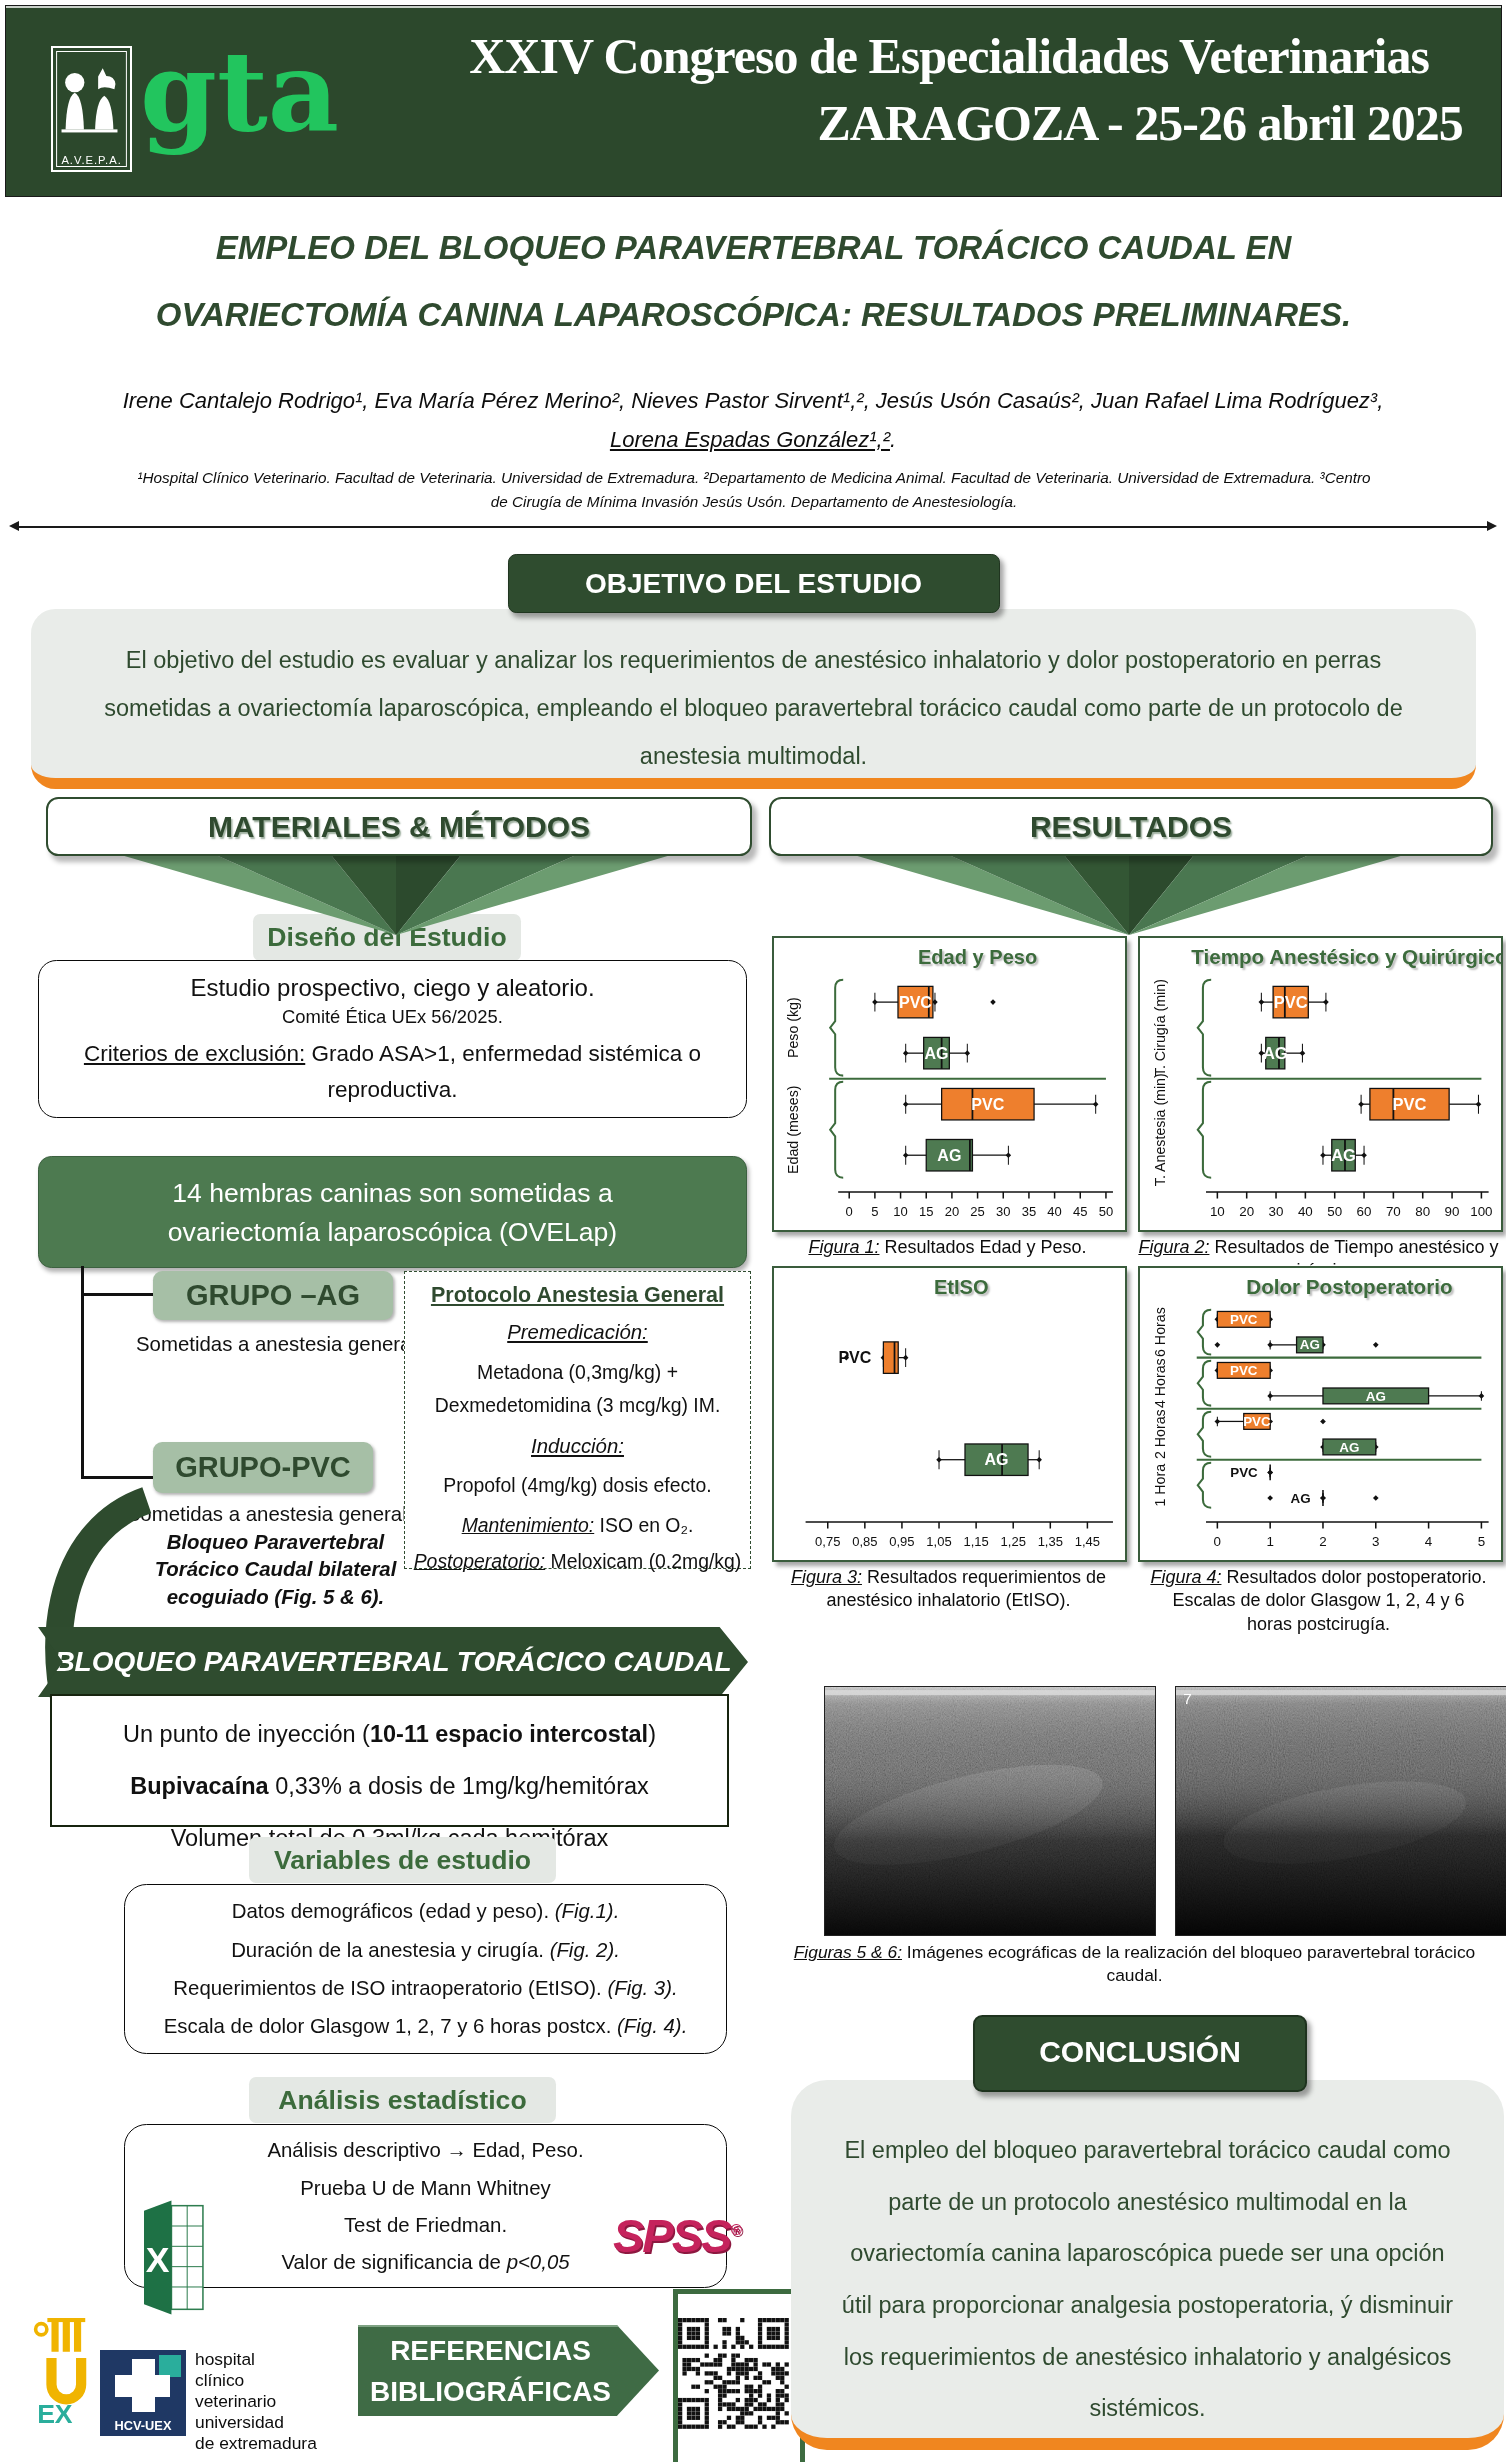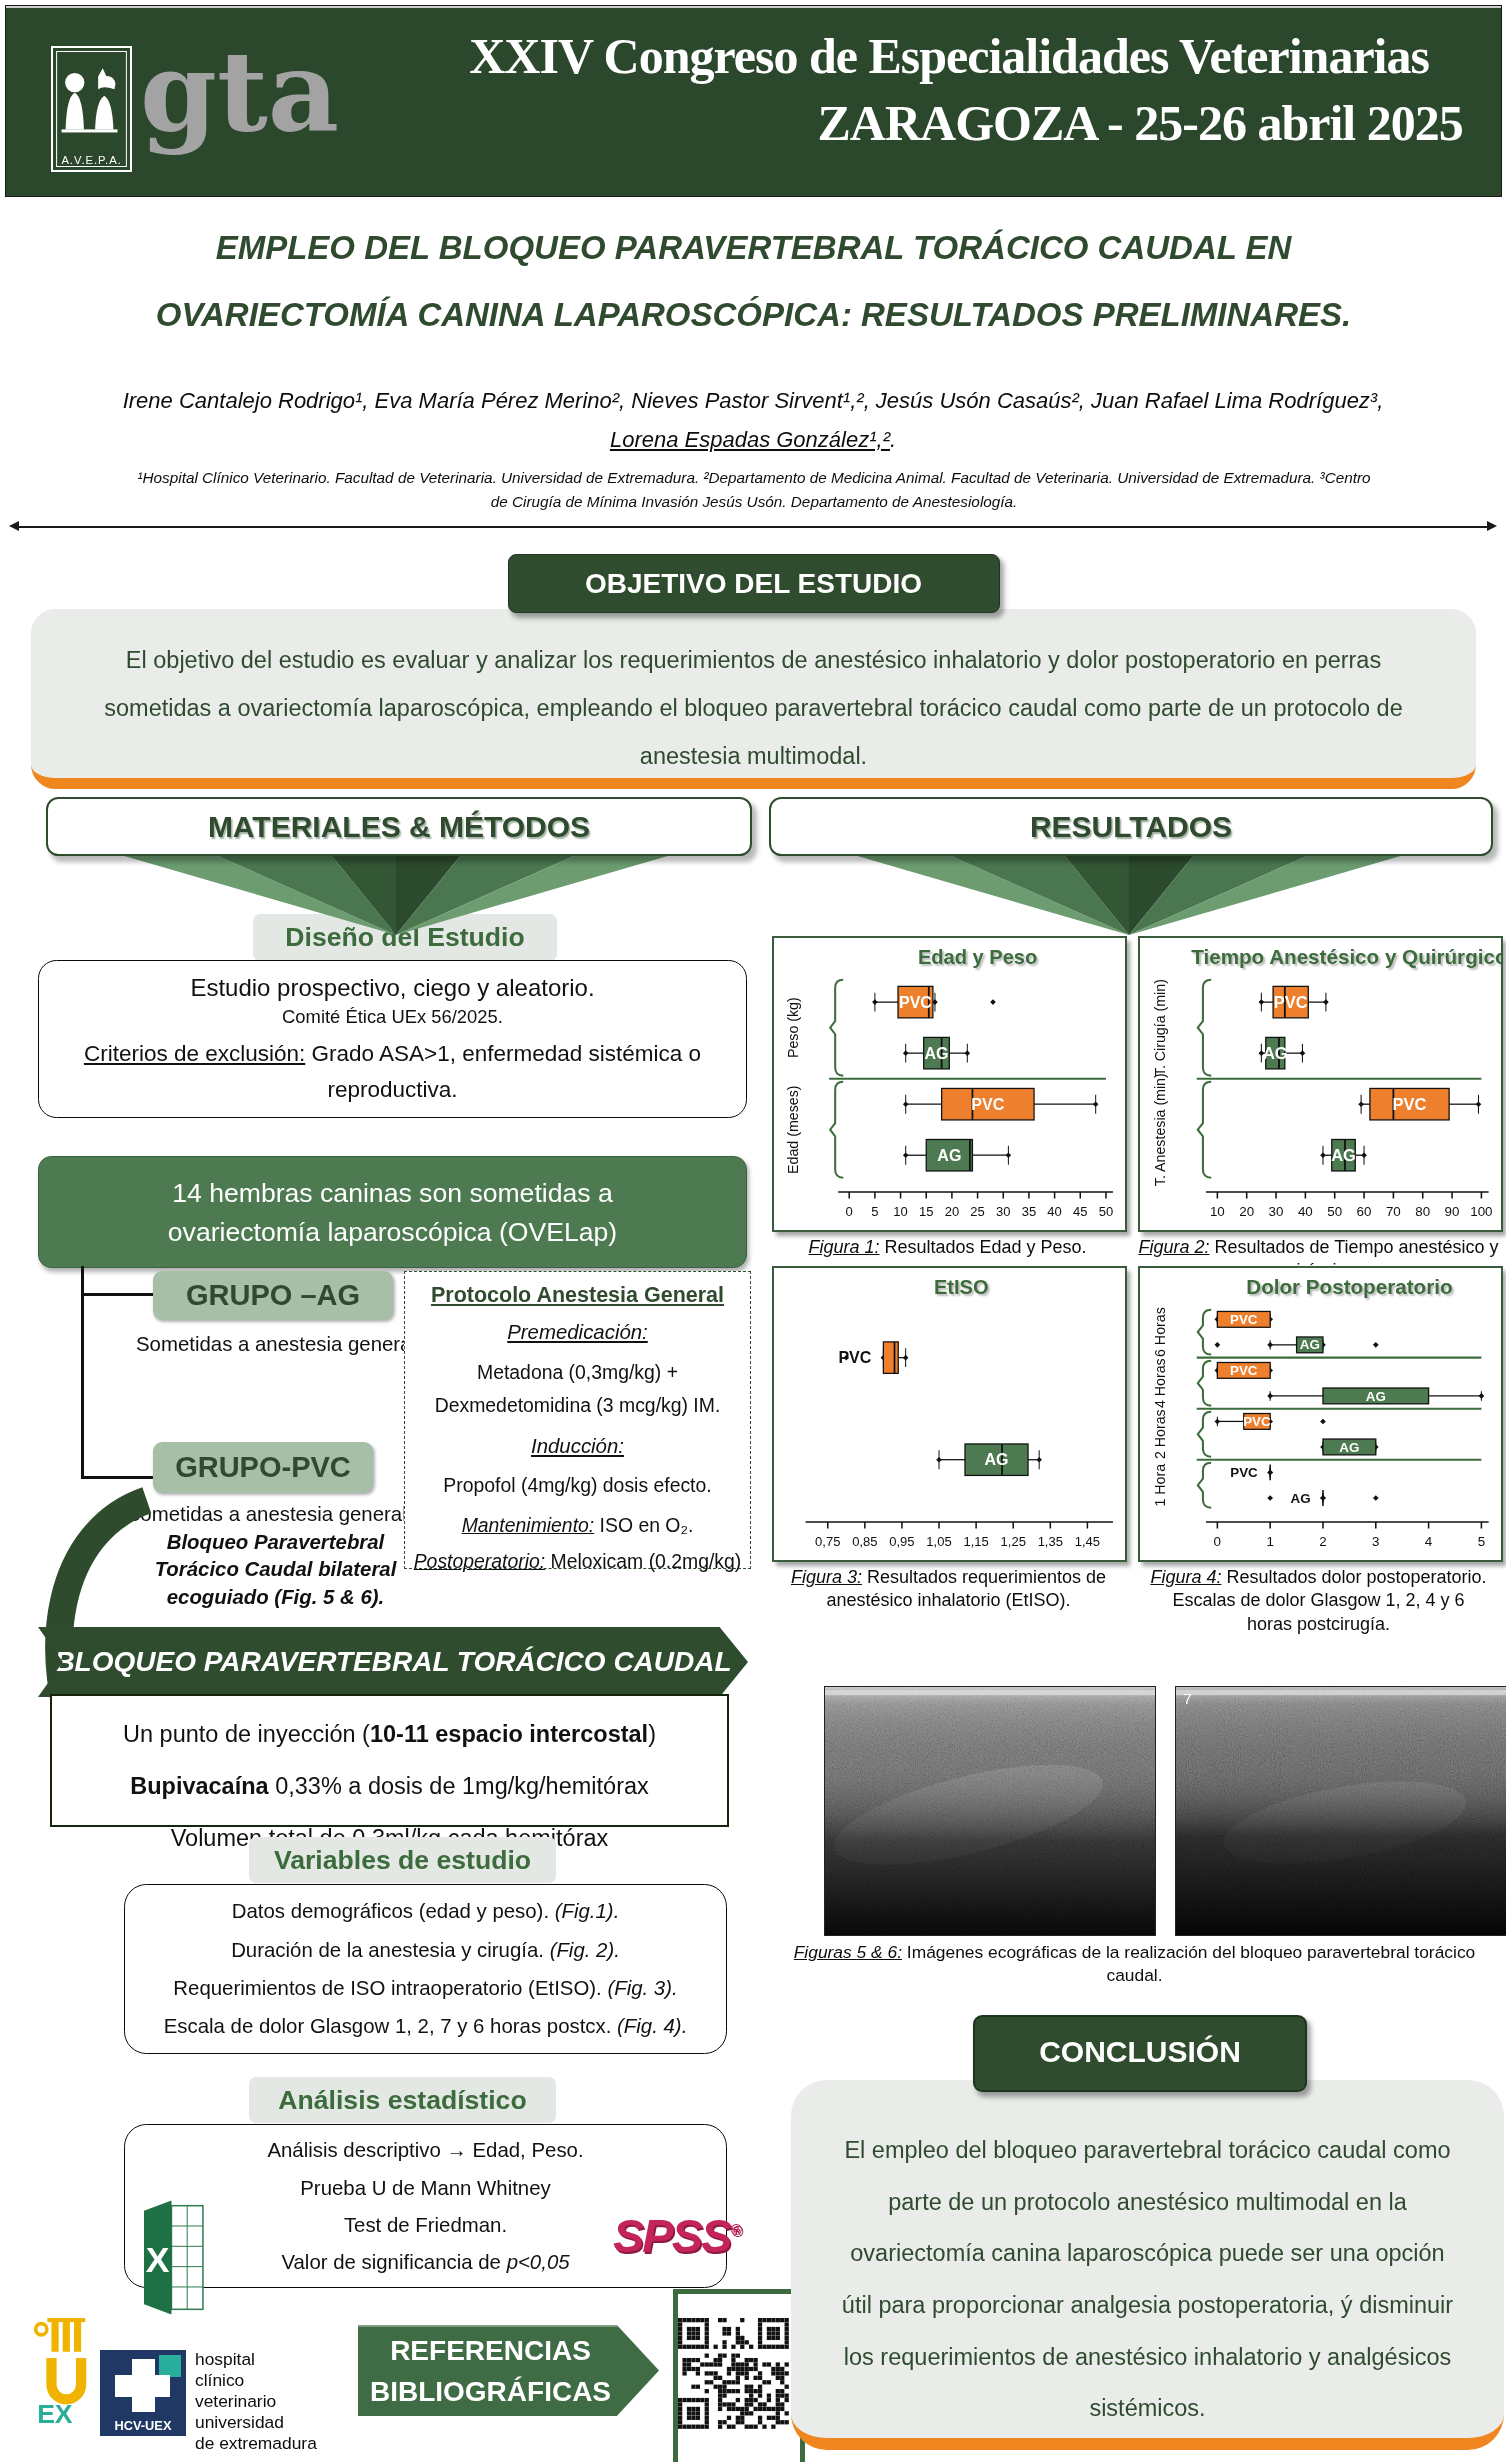--- a/index.html
+++ b/index.html
@@ -5,21 +5,21 @@
   html,body{margin:0;padding:0;background:#fff;}
   #poster{position:relative;width:1507px;height:2462px;background:#fff;
           font-family:"Liberation Sans",sans-serif;color:#111;overflow:hidden;}
   .abs{position:absolute;}
 
   
   .header{left:5.1px;top:5.1px;width:1495px;height:190px;background:#2C482C;border:1px solid #1a1a1a;
           box-shadow:inset 0 2px 0 rgba(255,255,255,.75);}
   .avepa{left:45px;top:40px;width:77px;height:122px;border:2px solid #fff;box-shadow:inset 0 0 0 3.1px #2C482C, inset 0 0 0 4.1px #fff;}
   .avepa-txt{left:0;bottom:4.1px;width:100%;text-align:center;color:#fff;font-size:11.2px;letter-spacing:1px;}
-  .gta{left:134px;top:14.3px;color:#a3a3a3;font-family:"DejaVu Serif",serif;font-weight:bold;font-size:110px;line-height:1.3;}
+  .gta{left:134px;top:14.3px;color:#22c55e;font-family:"DejaVu Serif",serif;font-weight:bold;font-size:110px;line-height:1.3;}
   .congress{left:409px;top:17.4px;width:1068px;text-align:center;color:#fff;
             font-family:"Liberation Serif",serif;font-weight:bold;letter-spacing:-1px;}
   .congress .l1{font-size:50px;line-height:1.35;}
   .congress .l2{font-size:50px;line-height:1.3;text-align:right;padding-right:20.4px;}
 
   
   .main-title{left:0;top:231px;width:1507px;text-align:center;color:#2F4A2F;font-weight:bold;font-style:italic;}
   .main-title .t1{font-size:33px;line-height:1.0;}
   .main-title .t2{font-size:33px;line-height:1.0;margin-top:34px;}
   .authors{left:89px;top:382px;width:1328px;text-align:center;font-style:italic;font-size:22px;line-height:1.75;color:#0d0d0d;}
@@ -142,21 +142,21 @@
   </svg>
   <svg class="abs fan" style="left:843px;top:852px;" width="572" height="83" viewBox="0 0 1100 160">
     <polygon points="0,0 190,0 550,160" fill="#6c9c70"></polygon>
       <polygon points="190,0 420,0 550,160" fill="#4a7750"></polygon>
     <polygon points="420,0 550,0 550,160" fill="#335634"></polygon>
       <polygon points="550,0 680,0 550,160" fill="#2c4a2d"></polygon>
     <polygon points="680,0 910,0 550,160" fill="#4a7750"></polygon>
       <polygon points="910,0 1100,0 550,160" fill="#6c9c70"></polygon>
   </svg>
 
-  <div class="abs sub-label" style="left:253px;top:914px;width:304px;height:47px;line-height:47px;">Diseño del Estudio</div>
+  <div class="abs sub-label" style="left:253px;top:914px;width:268px;height:47px;line-height:47px;">Diseño del Estudio</div>
   <div class="abs white-box" style="left:38px;top:960px;width:707px;height:156px;">
     <div style="font-size:24px;margin-top:13.3px;">Estudio prospectivo, ciego y aleatorio.</div>
     <div style="font-size:18.4px;margin-top:4.1px;">Comité Ética UEx 56/2025.</div>
     <div style="font-size:22.5px;margin-top:7.2px;line-height:1.6;padding:0 15.3px;">
       <span style="text-decoration:underline;">Criterios de exclusión:</span><span> Grado ASA&gt;1, enfermedad sistémica o reproductiva.</span>
     </div>
   </div>
 
   <div class="abs green-box" style="left:38px;top:1156px;width:707px;height:110px;">
     <div style="padding:17.4px 61px 0;font-size:26.6px;line-height:1.45;">14 hembras caninas son sometidas a ovariectomía laparoscópica (OVELap)</div>

